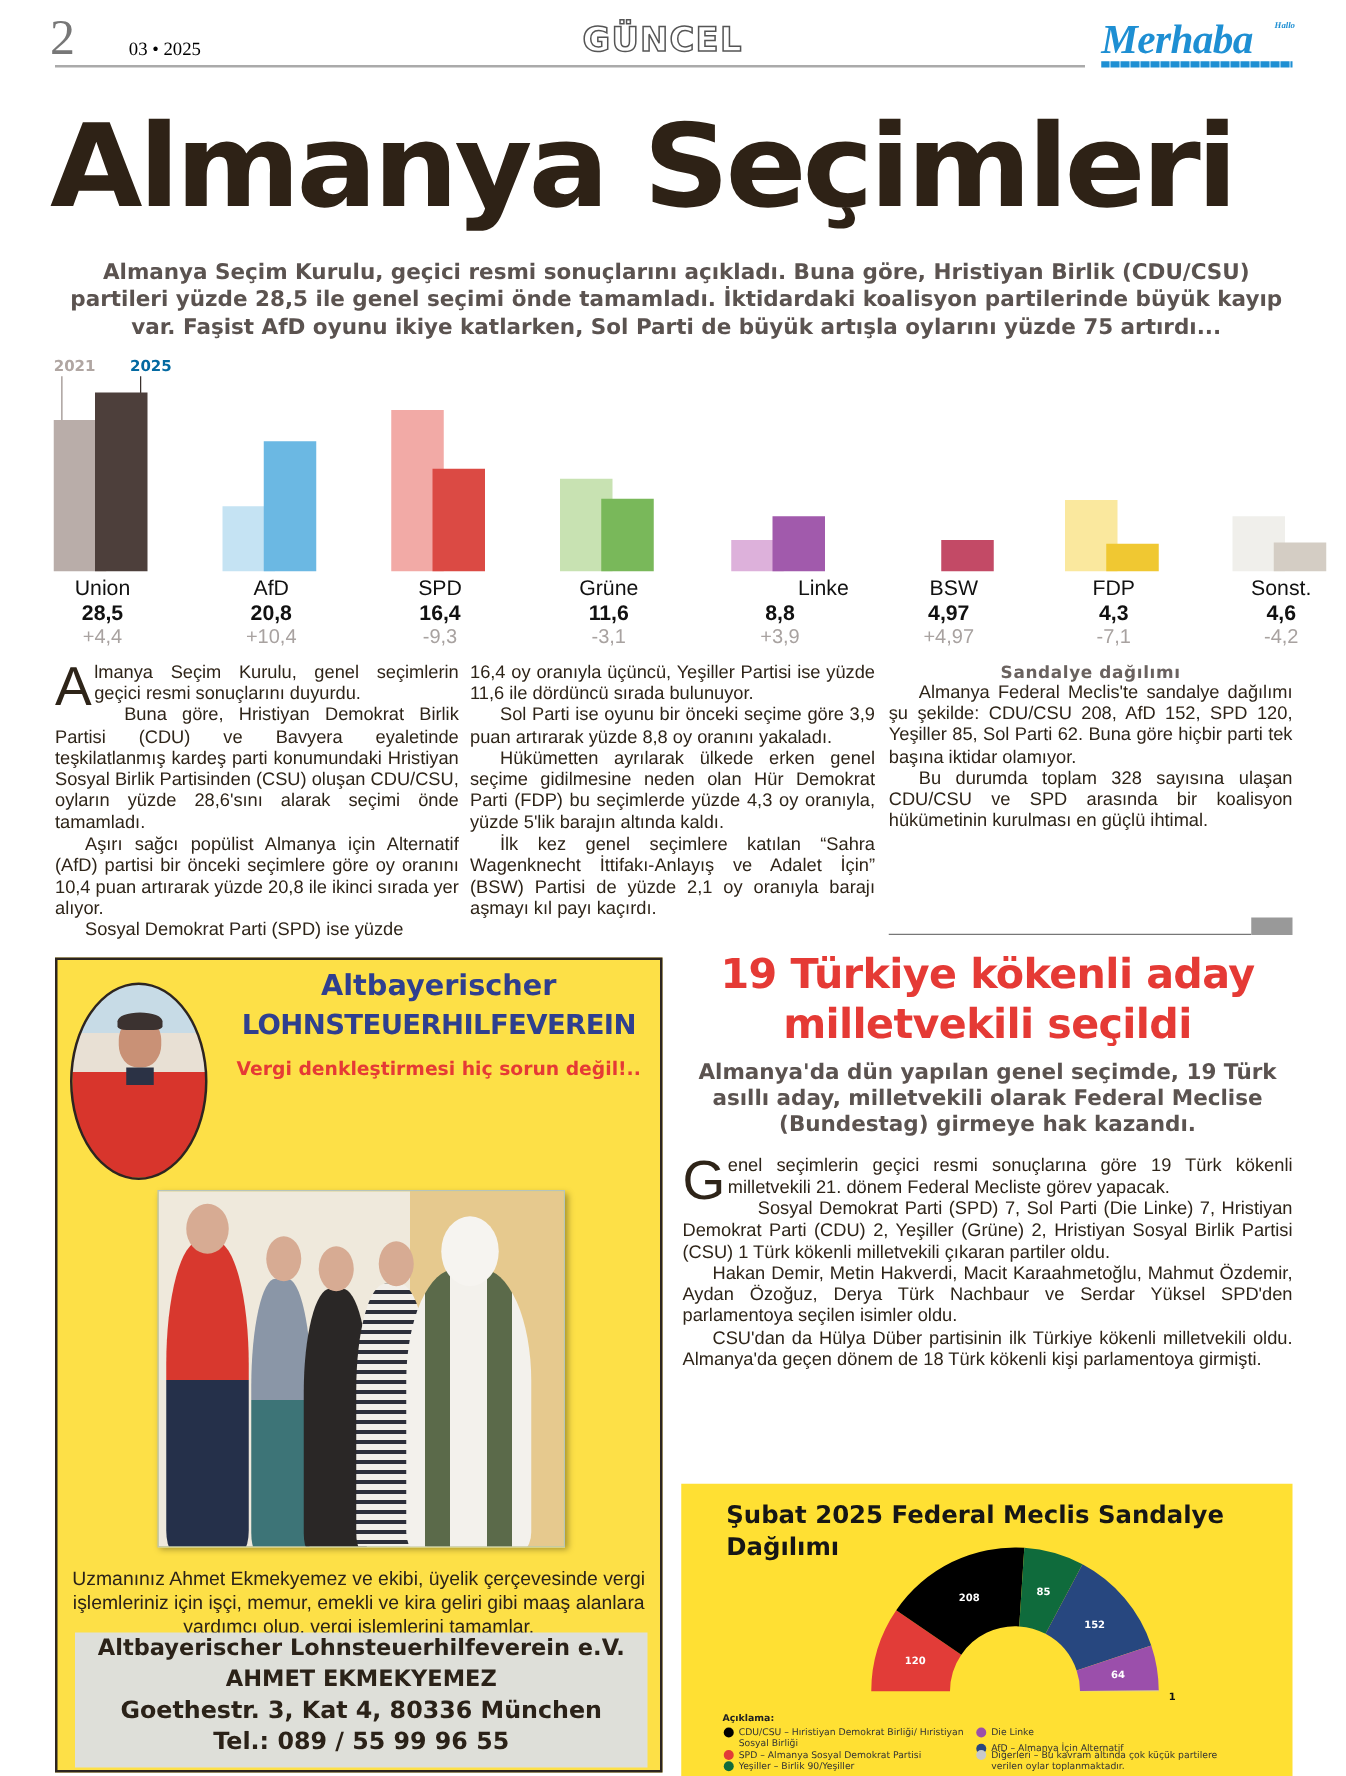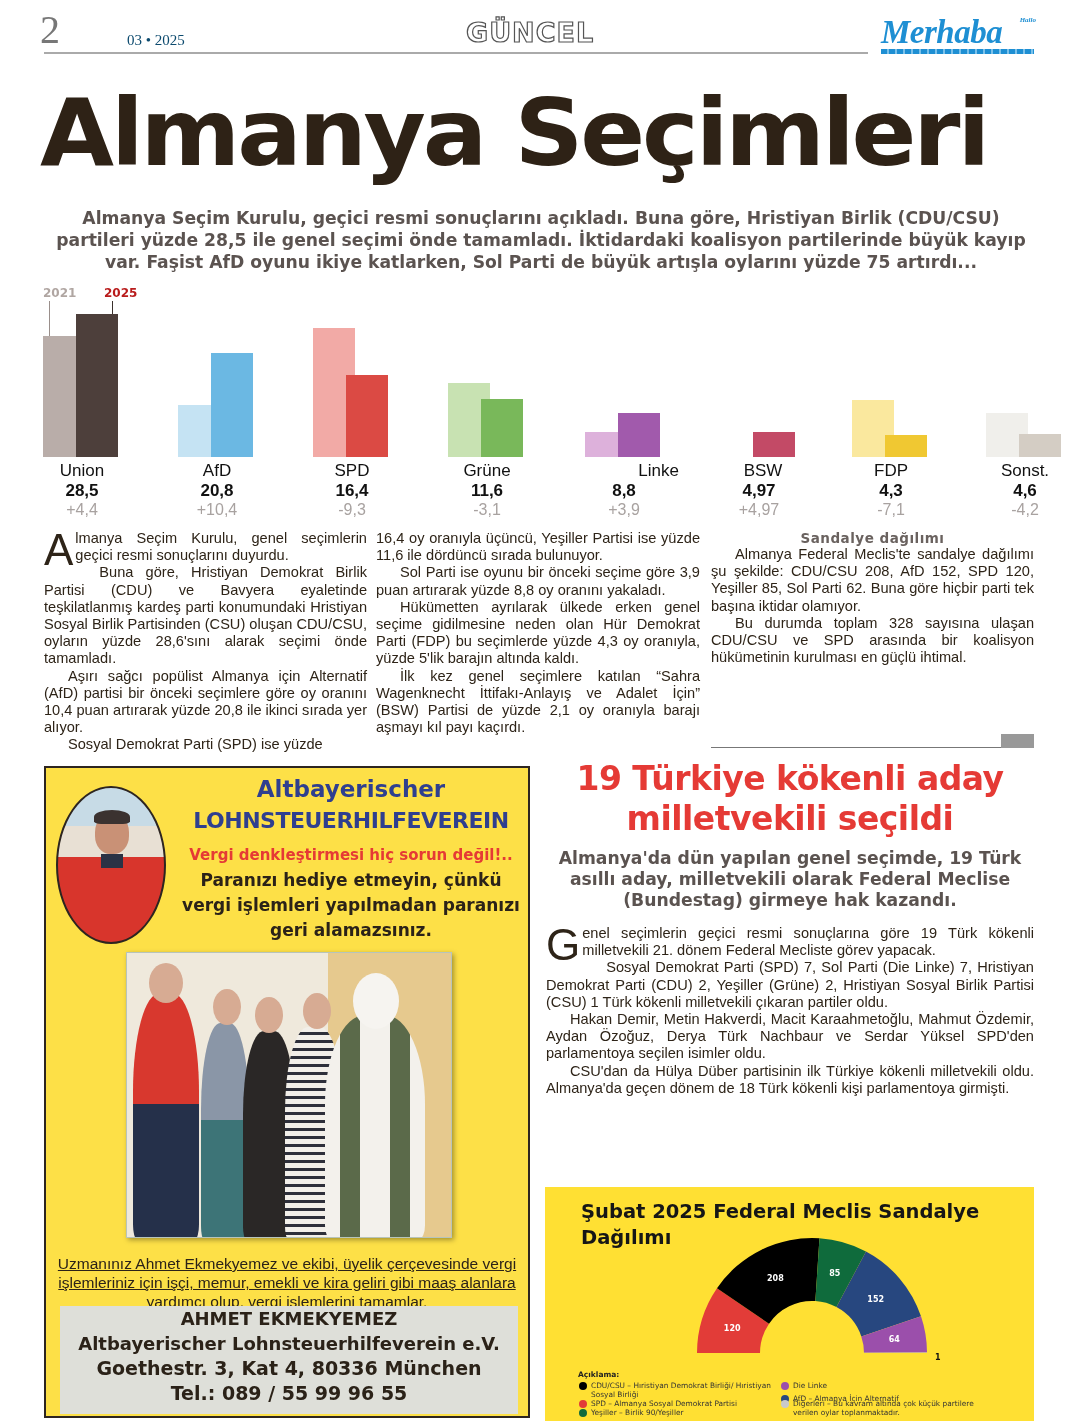--- a/index.html
+++ b/index.html
@@ -1,20 +1,20 @@
 <!DOCTYPE html>
 <html><head>
 <meta charset="utf-8">
 <style>
   * { box-sizing: border-box; margin: 0; padding: 0; }
   body { width: 1077px; height: 1421px; background: #fff; font-family: "Liberation Sans", sans-serif; color: #2b2218; position: relative; overflow: hidden; }
   .abs { position: absolute; }
   
   #page-num { left: 40px; top: 10px; font-family: "Liberation Serif", serif; font-size: 40px; color: #777; line-height: 40px; }
-  #issue-date { left: 103px; top: 32px; font-family: "Liberation Serif", serif; font-size: 15px; color: #0c4a6e; margin-left: 24px; }
+  #issue-date { left: 103px; top: 32px; font-family: "Liberation Serif", serif; font-size: 15px; color: #000000; }
   #section-label { left: 466px; top: 18px; font-family: "DejaVu Sans", sans-serif; font-weight: bold; font-size: 27px; letter-spacing: 1px; color: #fff; -webkit-text-stroke: 1.2px #555; line-height: 30px; }
   #header-rule { left: 44px; top: 52px; width: 824px; height: 2px; background: #aaa; }
   #logo { left: 879px; top: 16px; width: 157px; height: 40px; }
   #logo .word { position: absolute; left: 2px; top: -2px; font-family: "Liberation Serif", serif; font-style: italic; font-weight: bold; font-size: 33px; color: #1e8fd3; letter-spacing: -0.5px; }
   #logo .tag { position: absolute; right: 0; top: 0; font-family: "Liberation Serif", serif; font-style: italic; font-weight: bold; font-size: 7px; color: #1e8fd3; }
   #logo .strip { position: absolute; left: 2px; bottom: 2px; width: 153px; height: 5px; background: repeating-linear-gradient(90deg,#1e8fd3 0 6px,#7cc1ea 6px 8px); }
   
   #headline { left: 40px; top: 78px; width: 1000px; font-family: "DejaVu Sans", sans-serif; font-weight: bold; font-size: 92px; line-height: 112px; color: #2e2216; letter-spacing: -3px; transform: scaleX(1.04); transform-origin: left; white-space: nowrap; }
   #lead { left: 46px; top: 207px; width: 990px; text-align: center; font-family: "DejaVu Sans", sans-serif; font-weight: bold; font-size: 17.2px; line-height: 22px; color: #5b5350; }
   
@@ -43,21 +43,21 @@
   #ad-portrait .head { position: absolute; left: 37px; top: 26px; width: 34px; height: 40px; border-radius: 45%; background: #c99176; }
   #ad-portrait .hair { position: absolute; left: 36px; top: 22px; width: 36px; height: 14px; border-radius: 50% 50% 20% 20%; background: #3b3230; }
   #ad-portrait .collar { position: absolute; left: 43px; top: 66px; width: 22px; height: 14px; background: #2b3245; }
   #ad-title1 { position: absolute; left: 135px; top: 8px; width: 340px; text-align: center; font-family: "DejaVu Sans", sans-serif; font-weight: bold; font-size: 23px; color: #2f3f8f; }
   #ad-title2 { position: absolute; left: 128px; top: 40px; width: 354px; text-align: center; font-family: "DejaVu Sans", sans-serif; font-weight: bold; font-size: 22px; color: #2f3f8f; letter-spacing: -0.5px; }
   #ad-slogan { position: absolute; left: 128px; top: 78px; width: 354px; text-align: center; font-family: "DejaVu Sans", sans-serif; font-weight: bold; font-size: 15px; color: #e53a35; }
   #ad-body { position: absolute; left: 128px; top: 100px; width: 354px; text-align: center; font-family: "DejaVu Sans", sans-serif; font-weight: bold; font-size: 17px; line-height: 25px; color: #2b2218; }
   #ad-photo { position: absolute; left: 80px; top: 184px; width: 326px; height: 286px; border: 1px solid #b7c4bb; box-shadow: 2px 2px 5px rgba(0,0,0,0.35); background: linear-gradient(90deg,#efe9dc 0 62%,#e6c98e 62% 100%); overflow: hidden; }
   .person { position: absolute; border-radius: 40% 40% 6% 6%; }
   .p-head { position: absolute; border-radius: 50%; background: #d7ab93; }
-  #ad-desc { position: absolute; left: 8px; top: 486px; width: 466px; text-align: center; font-family: "Liberation Sans", sans-serif; font-size: 15.5px; line-height: 19px; color: #2b2218; text-decoration: underline; }
+  #ad-desc { position: absolute; left: 8px; top: 486px; width: 466px; text-align: center; font-family: "Liberation Sans", sans-serif; font-size: 15.5px; line-height: 19px; color: #2b2218; }
   #ad-contact { position: absolute; left: 14px; top: 538px; width: 458px; height: 108px; background: #dedfd9; text-align: center; font-family: "DejaVu Sans", sans-serif; font-weight: bold; color: #2b2218; }
   #ad-contact div { font-size: 18px; line-height: 25px; }
   #ad-contact .big { font-size: 19px; }
   
   #h2 { left: 545px; top: 759px; width: 490px; text-align: center; font-family: "DejaVu Sans", sans-serif; font-weight: bold; font-size: 33px; line-height: 40px; color: #e53a35; letter-spacing: -0.5px; }
   #h2-lead { left: 548px; top: 848px; width: 484px; text-align: center; font-family: "DejaVu Sans", sans-serif; font-weight: bold; font-size: 17.2px; line-height: 21px; color: #5b5350; }
   #col4 { left: 546px; top: 925px; width: 488px; }
   
   #seat-chart { left: 545px; top: 1187px; width: 489px; height: 234px; background: #ffe033; }
   #seat-title { position: absolute; left: 36px; top: 12px; width: 420px; font-family: "DejaVu Sans", sans-serif; font-weight: bold; font-size: 19.5px; line-height: 26px; color: #161616; }
@@ -77,21 +77,21 @@
   <span class="word">Merhaba</span>
   <span class="tag">Hallo</span>
   <span class="strip"></span>
 </div>
 
 <div class="abs" id="headline">Almanya Seçimleri</div>
 <div class="abs" id="lead">Almanya Seçim Kurulu, geçici resmi sonuçlarını açıkladı. Buna göre, Hristiyan Birlik (CDU/CSU) partileri yüzde 28,5 ile genel seçimi önde tamamladı. İktidardaki koalisyon partilerinde büyük kayıp var. Faşist AfD oyunu ikiye katlarken, Sol Parti de büyük artışla oylarını yüzde 75 artırdı...</div>
 
 <div class="abs" id="chart">
   <span class="legend-year" style="left:3px;color:#b0a6a2;">2021</span>
-  <span class="legend-year" style="left:64px;color:#b91c1c;">2025</span>
+  <span class="legend-year" style="left:64px;color:#0369a1;">2025</span>
   <div class="leader" style="left:9px;top:18px;height:36px;"></div>
   <div class="leader" style="left:72px;top:18px;height:14px;background:#3a302c;"></div>
   <div id="bars">
       <div class="bar" style="left: 3px; top: 53.0772px; width: 42px; height: 120.923px; background: rgb(185, 173, 169);"></div>
       <div class="bar" style="left: 36px; top: 31px; width: 42px; height: 143px; background: rgb(77, 63, 59);"></div>
       <div class="grp-label p-name" style="left: -13px;">Union</div>
       <div class="grp-label p-val" style="left: -13px;">28,5</div>
       <div class="grp-label p-chg" style="left: -13px;">+4,4</div>
       <div class="bar" style="left: 138px; top: 121.818px; width: 42px; height: 52.1825px; background: rgb(197, 227, 243);"></div>
       <div class="bar" style="left: 171px; top: 69.6351px; width: 42px; height: 104.365px; background: rgb(107, 184, 227);"></div>
@@ -152,37 +152,36 @@
 
 <div class="abs" id="ad">
   <div id="ad-portrait">
     <div class="head"></div>
     <div class="hair"></div>
     <div class="collar"></div>
   </div>
   <div id="ad-title1">Altbayerischer</div>
   <div id="ad-title2">LOHNSTEUERHILFEVEREIN</div>
   <div id="ad-slogan">Vergi denkleştirmesi hiç sorun değil!..</div>
-  <div id="ad-body">Paranızı hediye etmeyin, çünkü vergi işlemleri yapılmadan paranızı geri alamazsınız.</div>
   <div id="ad-photo">
     <div class="person" style="left:6px;top:40px;width:66px;height:246px;background:linear-gradient(180deg,#d8382e 0 45%,#25304a 45% 100%);"></div>
     <div class="p-head" style="left:22px;top:10px;width:34px;height:40px;"></div>
     <div class="person" style="left:74px;top:70px;width:48px;height:216px;background:linear-gradient(180deg,#8a96a7 0 45%,#3d7477 45% 100%);"></div>
     <div class="p-head" style="left:86px;top:36px;width:28px;height:36px;"></div>
     <div class="person" style="left:116px;top:78px;width:52px;height:208px;background:#2a2726;"></div>
     <div class="p-head" style="left:128px;top:44px;width:28px;height:36px;"></div>
     <div class="person" style="left:158px;top:74px;width:58px;height:212px;background:repeating-linear-gradient(180deg,#f2efe9 0 5px,#2d2f3a 5px 8px);"></div>
     <div class="p-head" style="left:176px;top:40px;width:28px;height:36px;"></div>
     <div class="person" style="left:198px;top:62px;width:100px;height:224px;background:linear-gradient(90deg,#f3f1ec 0 15%,#5b6a4a 15% 35%,#f3f1ec 35% 65%,#5b6a4a 65% 85%,#f3f1ec 85% 100%);"></div>
     <div class="p-head" style="left:226px;top:20px;width:46px;height:56px;background:#f6f4f0;"></div>
   </div>
   <div id="ad-desc">Uzmanınız Ahmet Ekmekyemez ve ekibi, üyelik çerçevesinde vergi işlemleriniz için işçi, memur, emekli ve kira geliri gibi maaş alanlara yardımcı olup, vergi işlemlerini tamamlar.</div>
   <div id="ad-contact">
+    <div>Altbayerischer Lohnsteuerhilfeverein e.V.</div>
     <div>AHMET EKMEKYEMEZ</div>
-    <div>Altbayerischer Lohnsteuerhilfeverein e.V.</div>
     <div class="big">Goethestr. 3, Kat 4, 80336 München</div>
     <div class="big">Tel.: 089 / 55 99 96 55</div>
   </div>
 </div>
 
 <div class="abs" id="h2">19 Türkiye kökenli aday milletvekili seçildi</div>
 <div class="abs" id="h2-lead">Almanya'da dün yapılan genel seçimde, 19 Türk asıllı aday, milletvekili olarak Federal Meclise (Bundestag) girmeye hak kazandı.</div>
 <div class="col" id="col4">
   <p class="first"><span class="dropcap">G</span><span>enel seçimlerin geçici resmi sonuçlarına göre 19 Türk kökenli milletvekili 21. dönem Federal Mecliste görev yapacak.</span></p>
   <p>Sosyal Demokrat Parti (SPD) 7, Sol Parti (Die Linke) 7, Hristiyan Demokrat Parti (CDU) 2, Yeşiller (Grüne) 2, Hristiyan Sosyal Birlik Partisi (CSU) 1 Türk kökenli milletvekili çıkaran partiler oldu.</p>

